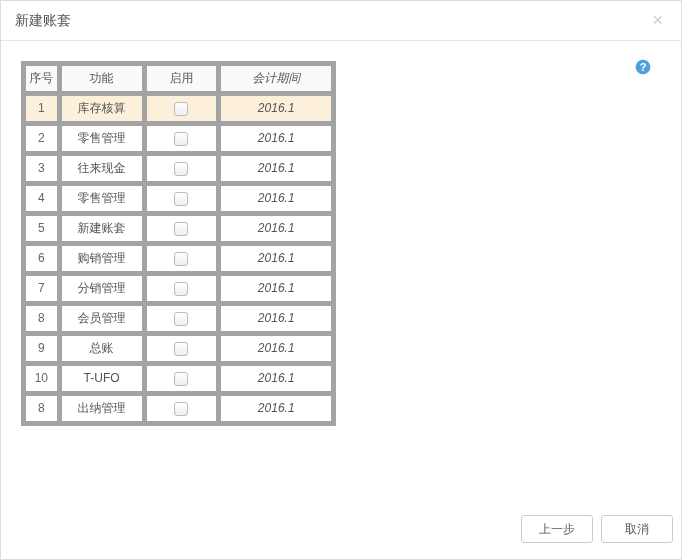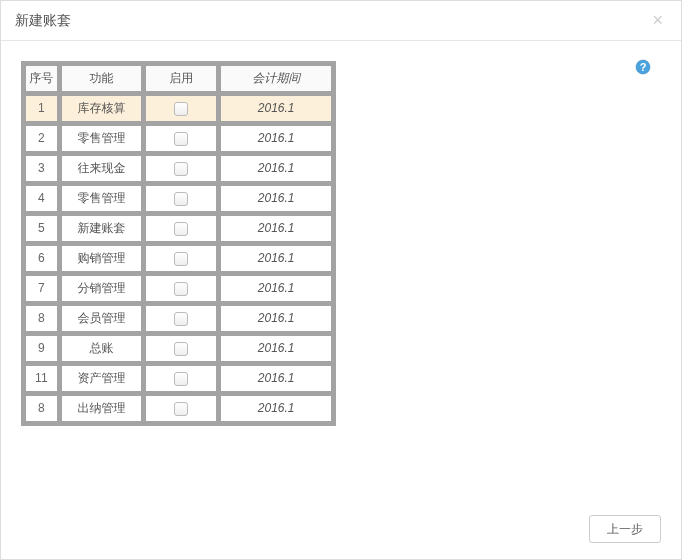--- a/index.html
+++ b/index.html
@@ -89,21 +89,21 @@
       border: 1px solid #bbb;
       border-radius: 3px;
       background: linear-gradient(#fff, #eee);
       vertical-align: middle;
       display: inline-block;
       cursor: pointer;
     }
     .dialog-footer {
       position: absolute;
       bottom: 16px;
-      right: 20px;
+      right: 8px;
       display: flex;
       gap: 8px;
     }
     .btn {
       min-width: 72px;
       height: 28px;
       line-height: 26px;
       padding: 0 16px;
       border: 1px solid #ccc;
       border-radius: 3px;
@@ -189,31 +189,32 @@
             <td class="col-enable"><input type="checkbox" class="cb" style=""></td>
             <td class="col-period">2016.1</td>
           </tr>
           <tr>
             <td class="col-seq col-seq-cell">9</td>
             <td class="col-func">总账</td>
             <td class="col-enable"><input type="checkbox" class="cb" style=""></td>
             <td class="col-period">2016.1</td>
           </tr>
           <tr>
-            <td class="col-seq col-seq-cell">11</td>
-            <td class="col-func">资产管理</td>
+            <td class="col-seq col-seq-cell">10</td>
+            <td class="col-func">T-UFO</td>
             <td class="col-enable"><input type="checkbox" class="cb" style=""></td>
             <td class="col-period">2016.1</td>
           </tr>
           <tr>
             <td class="col-seq col-seq-cell">8</td>
             <td class="col-func">出纳管理</td>
             <td class="col-enable"><input type="checkbox" class="cb" style=""></td>
             <td class="col-period">2016.1</td>
           </tr>
         </tbody>
     </table>
   </div>
 
   <div class="dialog-footer">
     <button class="btn">上一步</button>
+    <button class="btn">取消</button>
   </div>
 </div>
 
 </body></html>

